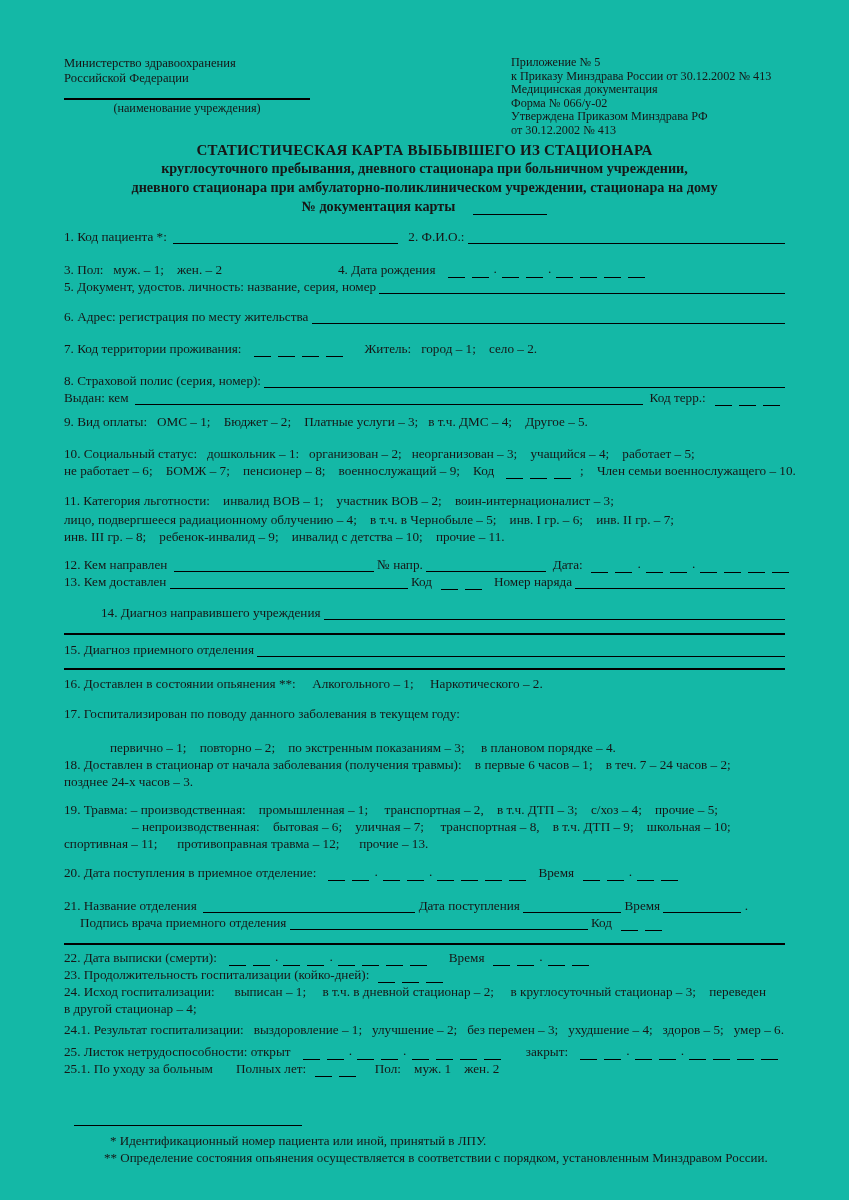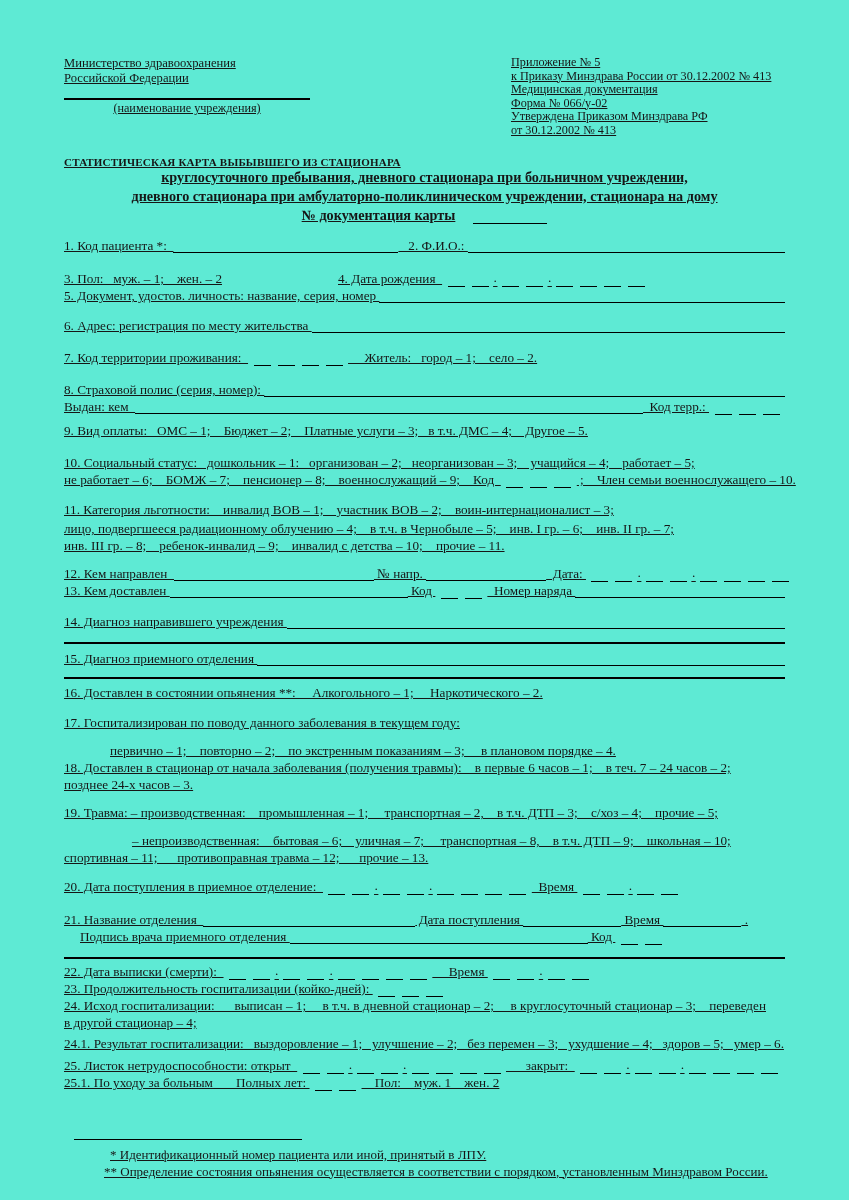--- a/index.html
+++ b/index.html
@@ -1,35 +1,34 @@
 <!DOCTYPE html>
 <html><head>
 <meta charset="utf-8">
 <style>
   html,body{margin:0;padding:0;background:#e8e8e8;}
   .page{
     position:relative;
     width:849px;height:1200px;
-    background:#5eead4;
+    background:#14b8a6;
     box-sizing:border-box;
     padding:56px 64px 0 64px;
     font-family:"Liberation Serif","DejaVu Serif",serif;
     font-size:13.2px;
     color:#161616;
     overflow:hidden;
-    text-decoration:underline;
   }
   
   .header{display:flex;align-items:flex-start;}
   .h-left{width:350px;font-size:12.6px;line-height:14.6px;}
   .h-bar{width:246px;border-top:2.5px solid #000;margin-top:13px;height:0;}
   .h-caption{width:246px;text-align:center;font-size:12.2px;margin-top:1px;}
   .h-right{margin-left:auto;margin-right:-26px;width:300px;font-size:12.2px;line-height:13.5px;white-space:nowrap;}
   
-  .title1{text-align:left;font-weight:bold;font-size:11px;margin-top:19px;letter-spacing:.2px;}
+  .title1{text-align:center;font-weight:bold;font-size:15px;margin-top:5px;letter-spacing:.2px;}
   .title2{text-align:center;font-weight:bold;font-size:14.2px;line-height:18.5px;}
   .cardline{display:flex;justify-content:center;align-items:flex-end;font-weight:bold;font-size:14.2px;height:19px;}
   .card-blank{width:74px;border-bottom:1.4px solid #000;height:13px;margin-left:18px;flex:none;}
   
   #form-lines{margin-top:14px;}
   .row{display:flex;height:17px;white-space:pre;}
   .txt{white-space:pre;}
   .blank{border-bottom:1px solid #000;height:14px;flex:none;}
   .blank.fill{flex:1 1 auto;}
   .cellgroup{display:inline-flex;align-items:flex-end;margin:0 2px;}
@@ -81,31 +80,31 @@
       <div class="row" style="margin-top: 15px;"><span class="txt">8. Страховой полис (серия, номер): </span><span class="blank fill"></span></div>
       <div class="row" style="margin-top: 0px;"><span class="txt">Выдан: кем  </span><span class="blank fill"></span><span class="txt">  Код терр.: </span><span class="cellgroup"><span class="cell"></span><span class="cell"></span><span class="cell"></span></span></div>
       <div class="row" style="margin-top: 7px;"><span class="txt">9. Вид оплаты:   ОМС – 1;    Бюджет – 2;    Платные услуги – 3;   в т.ч. ДМС – 4;    Другое – 5.</span></div>
       <div class="row" style="margin-top: 15px;"><span class="txt">10. Социальный статус:   дошкольник – 1:   организован – 2;   неорганизован – 3;    учащийся – 4;    работает – 5;</span></div>
       <div class="row" style="margin-top: 0px;"><span class="txt">не работает – 6;    БОМЖ – 7;    пенсионер – 8;    военнослужащий – 9;    Код  </span><span class="cellgroup"><span class="cell"></span><span class="cell"></span><span class="cell"></span></span><span class="txt"> ;    Член семьи военнослужащего – 10.</span></div>
       <div class="row" style="margin-top: 13px;"><span class="txt">11. Категория льготности:    инвалид ВОВ – 1;    участник ВОВ – 2;    воин-интернационалист – 3;</span></div>
       <div class="row" style="margin-top: 2px;"><span class="txt">лицо, подвергшееся радиационному облучению – 4;    в т.ч. в Чернобыле – 5;    инв. I гр. – 6;    инв. II гр. – 7;</span></div>
       <div class="row" style="margin-top: 0px;"><span class="txt">инв. III гр. – 8;    ребенок-инвалид – 9;    инвалид с детства – 10;    прочие – 11.</span></div>
       <div class="row" style="margin-top: 11px;"><span class="txt">12. Кем направлен  </span><span class="blank" style="width: 200px;"></span><span class="txt"> № напр. </span><span class="blank" style="width: 120px;"></span><span class="txt">  Дата: </span><span class="cellgroup"><span class="cell"></span><span class="cell"></span><span class="dot">·</span><span class="cell"></span><span class="cell"></span><span class="dot">·</span><span class="cell"></span><span class="cell"></span><span class="cell"></span><span class="cell"></span></span></div>
       <div class="row" style="margin-top: 0px;"><span class="txt">13. Кем доставлен </span><span class="blank" style="width: 238px;"></span><span class="txt"> Код </span><span class="cellgroup"><span class="cell"></span><span class="cell"></span></span><span class="txt">  Номер наряда </span><span class="blank fill"></span></div>
-      <div class="row" style="margin-top: 14px;"><span class="txt">14. Диагноз направившего учреждения </span><span class="blank fill"></span></div>
+      <div class="row" style="margin-top: 14px; margin-left: 37px;"><span class="txt">14. Диагноз направившего учреждения </span><span class="blank fill"></span></div>
       <div class="rule" style="margin-top: 11px; border-top-width: 2px;"></div>
       <div class="row" style="margin-top: 7px;"><span class="txt">15. Диагноз приемного отделения </span><span class="blank fill"></span></div>
       <div class="rule" style="margin-top: 9px; border-top-width: 2.5px;"></div>
       <div class="row" style="margin-top: 6px;"><span class="txt">16. Доставлен в состоянии опьянения **:     Алкогольного – 1;     Наркотического – 2.</span></div>
       <div class="row" style="margin-top: 13px;"><span class="txt">17. Госпитализирован по поводу данного заболевания в текущем году:</span></div>
-      <div class="row" style="margin-top: 11px; padding-left: 46px;"><span class="txt">первично – 1;    повторно – 2;    по экстренным показаниям – 3;     в плановом порядке – 4.</span></div>
+      <div class="row" style="margin-top: 17px; padding-left: 46px;"><span class="txt">первично – 1;    повторно – 2;    по экстренным показаниям – 3;     в плановом порядке – 4.</span></div>
       <div class="row" style="margin-top: 0px;"><span class="txt">18. Доставлен в стационар от начала заболевания (получения травмы):    в первые 6 часов – 1;    в теч. 7 – 24 часов – 2;</span></div>
       <div class="row" style="margin-top: 0px;"><span class="txt">позднее 24-х часов – 3.</span></div>
       <div class="row" style="margin-top: 11px;"><span class="txt">19. Травма: – производственная:    промышленная – 1;     транспортная – 2,    в т.ч. ДТП – 3;    с/хоз – 4;    прочие – 5;</span></div>
-      <div class="row" style="margin-top: 11px; padding-left: 68px;"><span class="txt">– непроизводственная:    бытовая – 6;    уличная – 7;     транспортная – 8,    в т.ч. ДТП – 9;    школьная – 10;</span></div>
+      <div class="row" style="margin-top: 0px; padding-left: 68px;"><span class="txt">– непроизводственная:    бытовая – 6;    уличная – 7;     транспортная – 8,    в т.ч. ДТП – 9;    школьная – 10;</span></div>
       <div class="row" style="margin-top: 0px;"><span class="txt">спортивная – 11;      противоправная травма – 12;      прочие – 13.</span></div>
       <div class="row" style="margin-top: 12px;"><span class="txt">20. Дата поступления в приемное отделение:  </span><span class="cellgroup"><span class="cell"></span><span class="cell"></span><span class="dot">·</span><span class="cell"></span><span class="cell"></span><span class="dot">·</span><span class="cell"></span><span class="cell"></span><span class="cell"></span><span class="cell"></span></span><span class="txt">  Время </span><span class="cellgroup"><span class="cell"></span><span class="cell"></span><span class="dot">·</span><span class="cell"></span><span class="cell"></span></span></div>
       <div class="row" style="margin-top: 16px;"><span class="txt">21. Название отделения  </span><span class="blank" style="width: 212px;"></span><span class="txt"> Дата поступления </span><span class="blank" style="width: 98px;"></span><span class="txt"> Время </span><span class="blank" style="width: 78px;"></span><span class="txt"> .</span></div>
       <div class="row" style="margin-top: 0px; padding-left: 16px;"><span class="txt">Подпись врача приемного отделения </span><span class="blank" style="width: 298px;"></span><span class="txt"> Код </span><span class="cellgroup"><span class="cell"></span><span class="cell"></span></span></div>
       <div class="rule" style="margin-top: 11px; border-top-width: 2.5px;"></div>
       <div class="row" style="margin-top: 5px;"><span class="txt">22. Дата выписки (смерти):  </span><span class="cellgroup"><span class="cell"></span><span class="cell"></span><span class="dot">·</span><span class="cell"></span><span class="cell"></span><span class="dot">·</span><span class="cell"></span><span class="cell"></span><span class="cell"></span><span class="cell"></span></span><span class="txt">     Время </span><span class="cellgroup"><span class="cell"></span><span class="cell"></span><span class="dot">·</span><span class="cell"></span><span class="cell"></span></span></div>
       <div class="row" style="margin-top: 0px;"><span class="txt">23. Продолжительность госпитализации (койко-дней): </span><span class="cellgroup"><span class="cell"></span><span class="cell"></span><span class="cell"></span></span></div>
       <div class="row" style="margin-top: 0px;"><span class="txt">24. Исход госпитализации:      выписан – 1;     в т.ч. в дневной стационар – 2;     в круглосуточный стационар – 3;    переведен</span></div>
       <div class="row" style="margin-top: 0px;"><span class="txt">в другой стационар – 4;</span></div>
       <div class="row" style="margin-top: 4px;"><span class="txt">24.1. Результат госпитализации:   выздоровление – 1;   улучшение – 2;   без перемен – 3;   ухудшение – 4;   здоров – 5;   умер – 6.</span></div>

